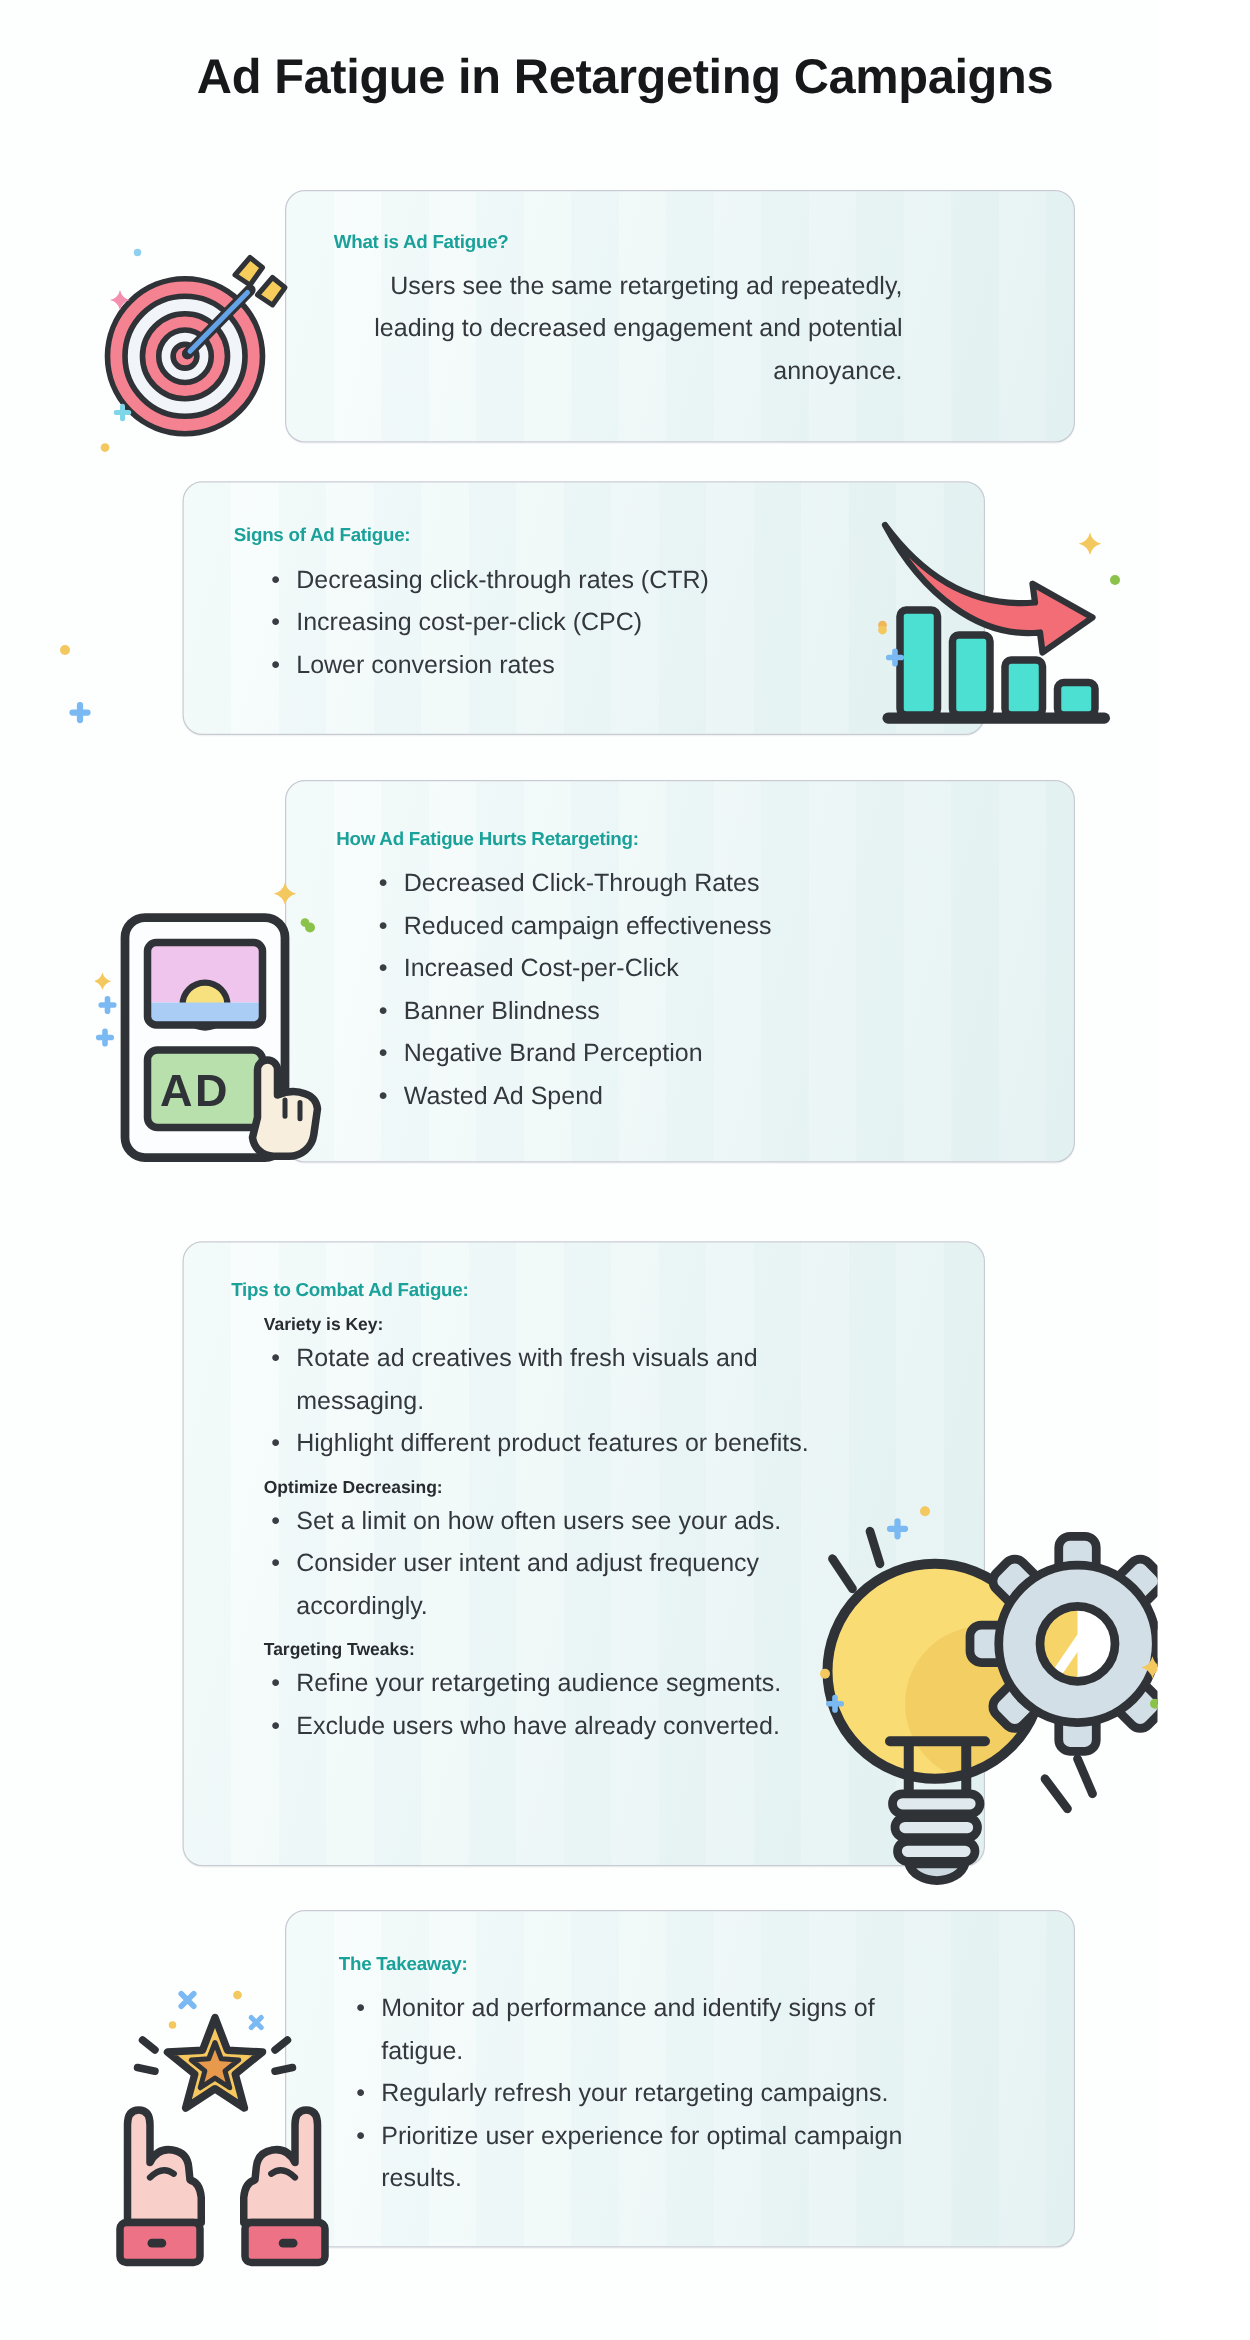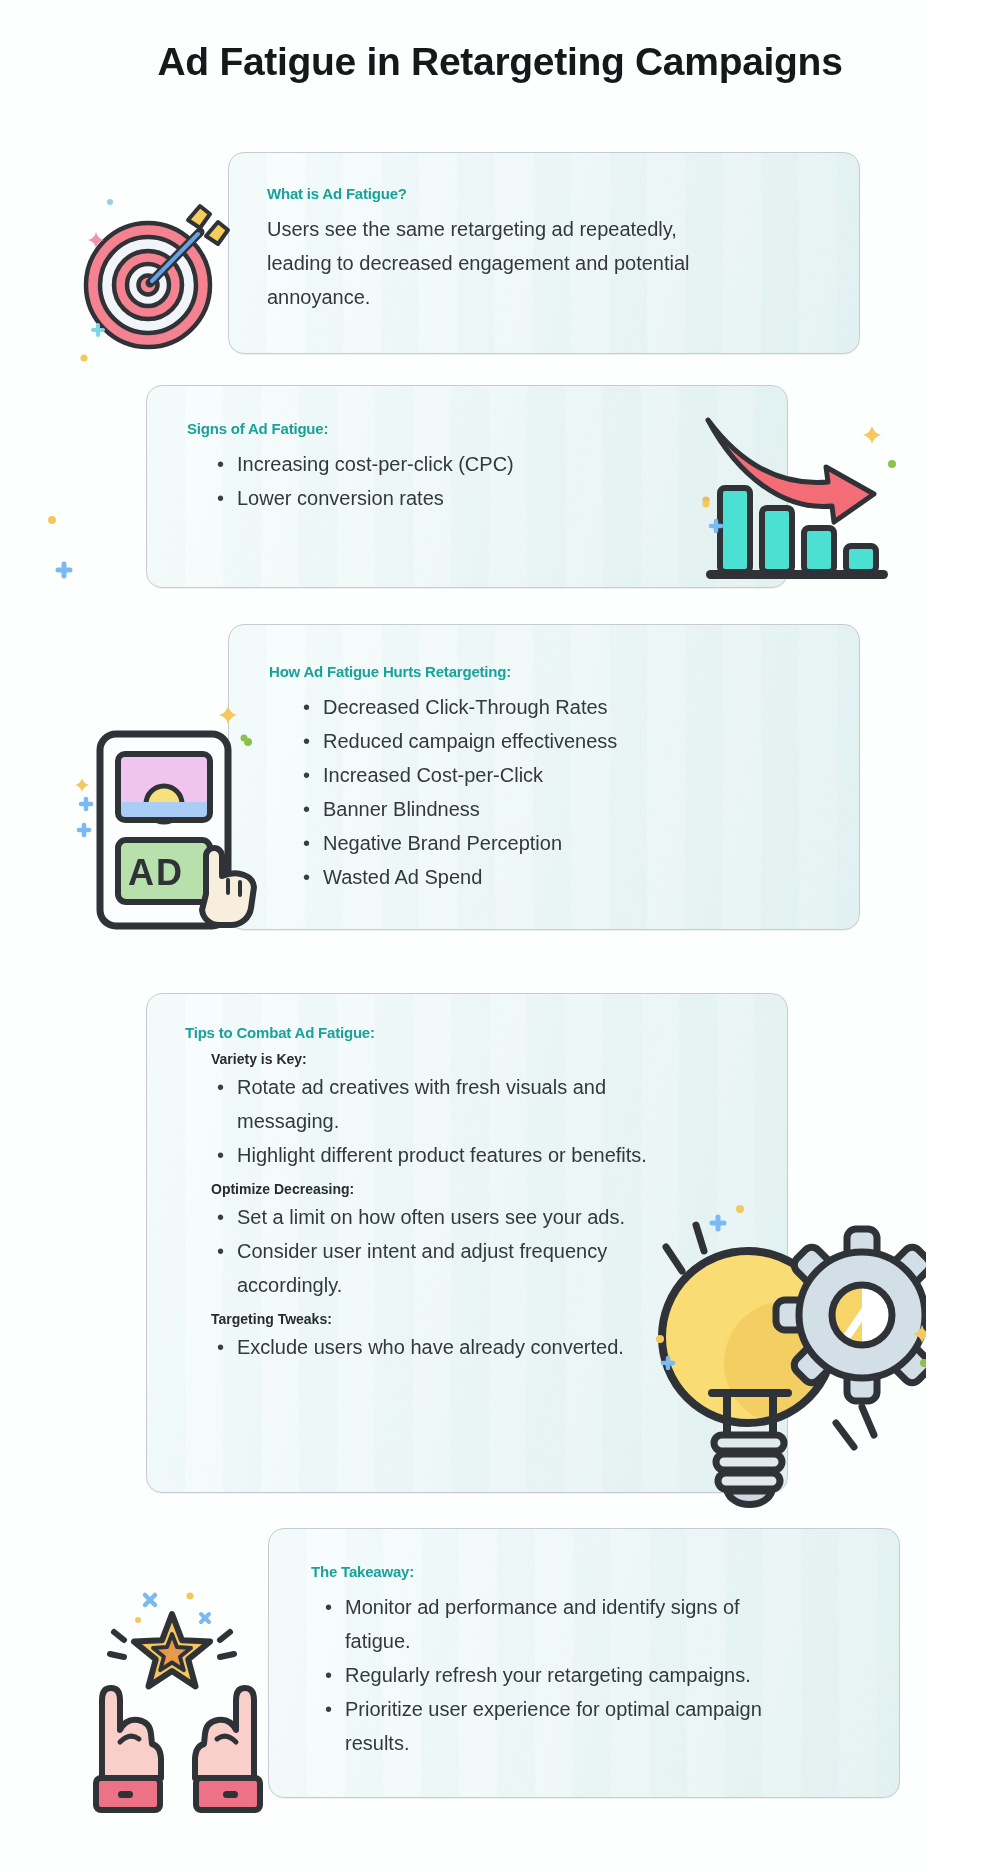--- a/index.html
+++ b/index.html
@@ -18,32 +18,32 @@
     position:absolute;border:1.5px solid #c7ccd3;border-radius:16px;
     background:
       repeating-linear-gradient(90deg, rgba(170,215,215,0.07) 0 38px, rgba(255,255,255,0) 38px 76px),
       linear-gradient(105deg,#f9fdfd 0%,#eef7f7 55%,#e6f2f2 100%);
     box-shadow:0 1px 0 rgba(0,0,0,0.05);
     box-sizing:border-box;
   }
   .card h2{
     margin:0 0 10px 0;font-size:15px;font-weight:bold;color:#1aa29a;letter-spacing:-0.2px;
   }
-  .card p{margin:0;font-size:20px;line-height:34px;}
+  .card p{margin:0;font-size:20px;line-height:34px;text-align:right;}
   ul{list-style:none;margin:0;padding:0;font-size:20px;line-height:34px;}
   li{position:relative;padding-left:26px;}
   li::before{content:"•";position:absolute;left:6px;color:#3a3e44;}
   .sub h3{margin:9px 0 3px 26px;font-size:14px;font-weight:bold;color:#282c31;}
   .sub ul{margin-left:26px;}
   .icon{position:absolute;z-index:3;}
   .card1{left:228px;top:152px;width:632px;height:202px;padding:32px 34px 0 38px;}
   .card2{left:146px;top:385px;width:642px;height:203px;padding:34px 34px 0 40px;}
   .card3{left:228px;top:624px;width:632px;height:306px;padding:38px 34px 0 40px;}
   .card4{left:146px;top:993px;width:642px;height:500px;padding:30px 30px 0 38px;}
-  .card5{left:228px;top:1528px;width:632px;height:270px;padding:34px 34px 0 42px;margin-left:40px;}
+  .card5{left:228px;top:1528px;width:632px;height:270px;padding:34px 34px 0 42px;}
   .w455{max-width:455px;}
   .w475{max-width:475px;}
   .w445{max-width:445px;}
   .card3 ul{margin-left:28px;}
   .card5 ul{margin-left:8px;}
   .sparkles{position:absolute;left:0;top:0;z-index:2;}
 </style>
 </head>
 <body>
 
@@ -52,20 +52,21 @@
   <h1 class="title">Ad Fatigue in Retargeting Campaigns</h1>
 
   <section class="card card1">
     <h2>What is Ad Fatigue?</h2>
     <p class="w455">Users see the same retargeting ad repeatedly, leading to decreased engagement and potential annoyance.</p>
   </section>
 
   <section class="card card2">
     <h2>Signs of Ad Fatigue:</h2>
     <ul style="margin-left:24px;">
+      <li>Decreasing click-through rates (CTR)</li>
       <li>Increasing cost-per-click (CPC)</li>
       <li>Lower conversion rates</li>
     </ul>
   </section>
 
   <section class="card card3">
     <h2>How Ad Fatigue Hurts Retargeting:</h2>
     <ul>
       <li>Decreased Click-Through Rates</li>
       <li>Reduced campaign effectiveness</li>
@@ -88,20 +89,21 @@
     <div class="sub">
       <h3>Optimize Decreasing:</h3>
       <ul class="w475">
         <li>Set a limit on how often users see your ads.</li>
         <li>Consider user intent and adjust frequency accordingly.</li>
       </ul>
     </div>
     <div class="sub">
       <h3>Targeting Tweaks:</h3>
       <ul class="w475">
+        <li>Refine your retargeting audience segments.</li>
         <li>Exclude users who have already converted.</li>
       </ul>
     </div>
   </section>
 
   <section class="card card5">
     <h2>The Takeaway:</h2>
     <ul class="w445">
       <li>Monitor ad performance and identify signs of fatigue.</li>
       <li>Regularly refresh your retargeting campaigns.</li>

